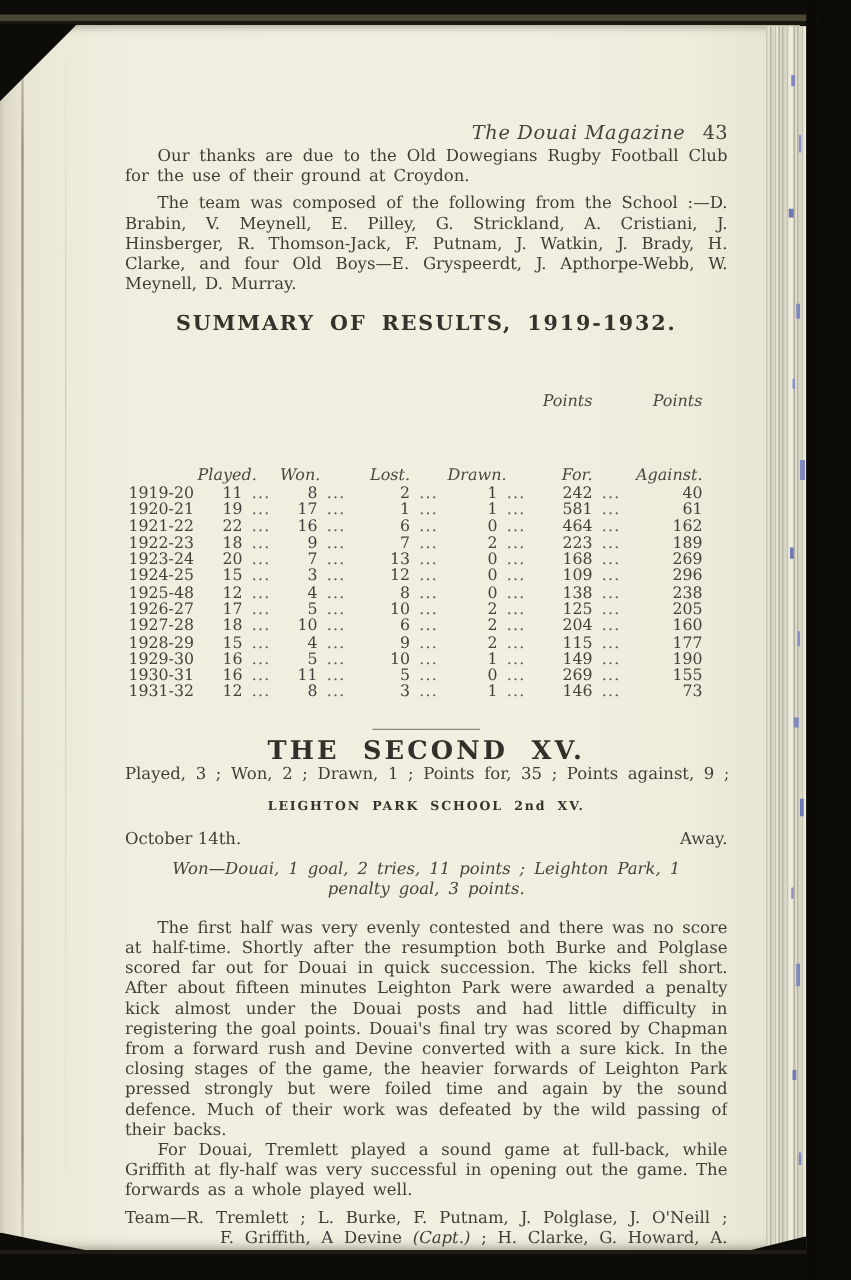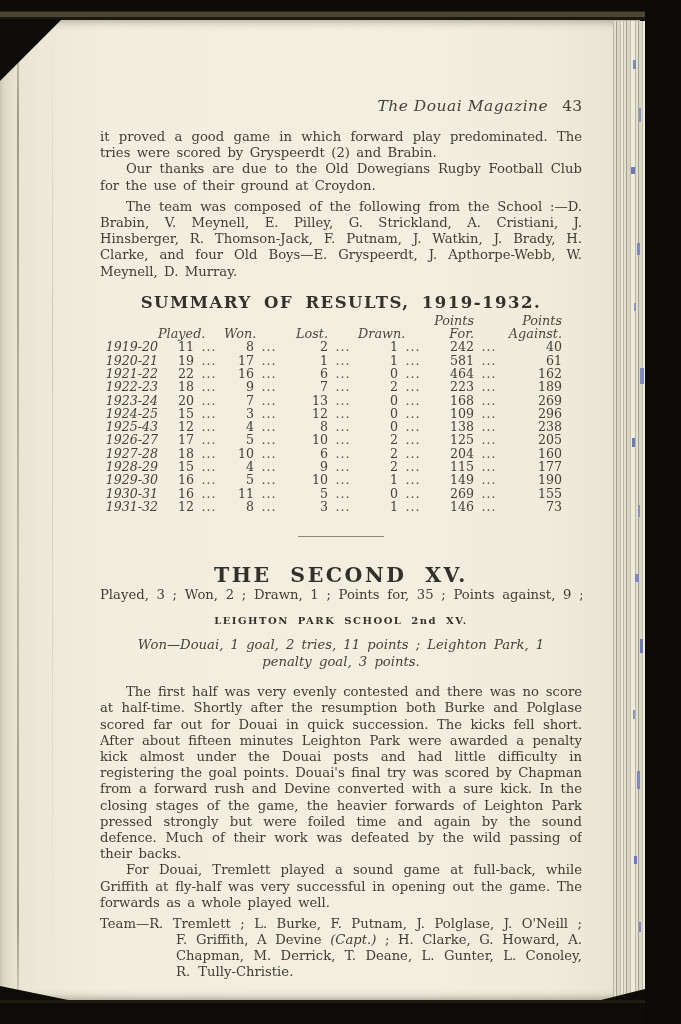--- a/index.html
+++ b/index.html
@@ -90,29 +90,29 @@
   .p1 { margin-top:11px; }
   .p2 { margin-top:5px; }
 
   .tbl-title {
     margin-top:13px; text-align:center; font-weight:bold; font-size:16.5px;
     letter-spacing:1.5px; word-spacing:5px; color:#34322a; line-height:20px;
   }
   .tgrid { display:grid; grid-template-columns:58px 36px 30px 30px 30px 44px 30px 40px 30px 46px 30px 58px; }
   .thead-row1 { margin-top:2px; line-height:12.5px; font-style:italic; font-size:12.8px; color:#4a483e; }
   .thead-row2 { line-height:13px; font-style:italic; font-size:12.8px; color:#4a483e; }
-  .thead-row1 span, .thead-row2 span { text-align:right; }
+  .thead-row1 span, .thead-row2 span { text-align:right;margin-top:45px; }
   .trow { line-height:13.3px; font-size:12.6px; color:#43413a; }
   .tcell { text-align:right; }
-  .tcell.c0 { text-align:right;font-style:italic; }
+  .tcell.c0 { text-align:center; }
   .tcell.dots { text-align:center; color:#5a574c; letter-spacing:1px; }
 
   .divider { margin:23px auto 0; width:86px; height:1px; background:#8d897a; }
   .h2 {
-    margin-top:26px; text-align:center; font-weight:bold; font-size:20.5px;
+    margin-top:4px; text-align:center; font-weight:bold; font-size:20.5px;
     letter-spacing:2.5px; word-spacing:9px; color:#32302a; line-height:24px;
   }
   .sum-label { margin-top:9px; text-align:center; font-size:13.2px; line-height:15px; color:#45433a; }
   .sum-line { line-height:16px; word-spacing:3.5px; white-space:nowrap; }
   .h3 {
     margin-top:10px; text-align:center; font-weight:bold; font-size:10px;
     letter-spacing:1.5px; word-spacing:4px; color:#34322a; line-height:16px;
   }
   .date-row { margin-top:10px; display:flex; justify-content:space-between; line-height:16px; }
   .result {
@@ -135,21 +135,20 @@
   <div class="page">
     <div class="crease"></div>
     <div class="crease2"></div>
 
     <div class="content">
 
       <div class="mag-header">
         <span class="mag-title">The Douai Magazine</span><span class="mag-pagenum">43</span>
       </div>
 
-      <p class="para p1">it proved a good game in which forward play predominated.  The tries were scored by Gryspeerdt (2) and Brabin.</p>
       <p class="para indent">Our thanks are due to the Old Dowegians Rugby Football Club for the use of their ground at Croydon.</p>
       <p class="para indent p2">The team was composed of the following from the School :—D. Brabin, V. Meynell, E. Pilley, G. Strickland, A. Cristiani, J. Hinsberger, R. Thomson-Jack, F. Putnam, J. Watkin, J. Brady, H. Clarke, and four Old Boys—E. Gryspeerdt, J. Apthorpe-Webb, W. Meynell, D. Murray.</p>
 
       <div class="tbl-title">SUMMARY OF RESULTS, 1919-1932.</div>
 
       <div class="tgrid thead-row1">
         <span></span>
           <span></span>
           <span></span>
           <span></span>
@@ -255,21 +254,21 @@
             <span class="tcell c4 dots">...</span>
             <span class="tcell c5">12</span>
             <span class="tcell c6 dots">...</span>
             <span class="tcell c7">0</span>
             <span class="tcell c8 dots">...</span>
             <span class="tcell c9">109</span>
             <span class="tcell c10 dots">...</span>
             <span class="tcell c11">296</span>
           </div>
           <div class="tgrid trow">
-            <span class="tcell c0">1925-43</span>
+            <span class="tcell c0">1925-48</span>
             <span class="tcell c1">12</span>
             <span class="tcell c2 dots">...</span>
             <span class="tcell c3">4</span>
             <span class="tcell c4 dots">...</span>
             <span class="tcell c5">8</span>
             <span class="tcell c6 dots">...</span>
             <span class="tcell c7">0</span>
             <span class="tcell c8 dots">...</span>
             <span class="tcell c9">138</span>
             <span class="tcell c10 dots">...</span>
@@ -361,20 +360,24 @@
           </div>
         </div>
 
       <div class="divider"></div>
 
       <div class="h2">THE SECOND XV.</div>
       <div class="sum-line">Played, 3 ;  Won, 2 ;  Drawn, 1 ;  Points for, 35 ;  Points against, 9 ;</div>
 
       <div class="h3">LEIGHTON PARK SCHOOL 2nd XV.</div>
 
+      <div class="date-row">
+        <span>October 14th.</span>
+        <span>Away.</span>
+      </div>
 
       <div class="result">Won—Douai, 1 goal, 2 tries, 11 points ;  Leighton Park, 1 penalty goal, 3 points.</div>
 
       <p class="para indent p4">The first half was very evenly contested and there was no score at half-time.  Shortly after the resumption both Burke and Polglase scored far out for Douai in quick succession.  The kicks fell short.  After about fifteen minutes Leighton Park were awarded a penalty kick almost under the Douai posts and had little difficulty in registering the goal points.  Douai's final try was scored by Chapman from a forward rush and Devine converted with a sure kick.  In the closing stages of the game, the heavier forwards of Leighton Park pressed strongly but were foiled time and again by the sound defence.  Much of their work was defeated by the wild passing of their backs.</p>
       <p class="para indent p5">For Douai, Tremlett played a sound game at full-back, while Griffith at fly-half was very successful in opening out the game.  The forwards as a whole played well.</p>
 
       <p class="team"><span>Team—R. Tremlett ;  L. Burke,  F. Putnam,  J. Polglase,  J. O'Neill ;  F. Griffith,  A Devine </span><span class="capt">(Capt.)</span><span> ;  H. Clarke,  G. Howard,  A. Chapman,  M. Derrick,  T. Deane,  L. Gunter,  L. Conoley,  R. Tully-Christie.</span></p>
 
     </div>
   </div>

